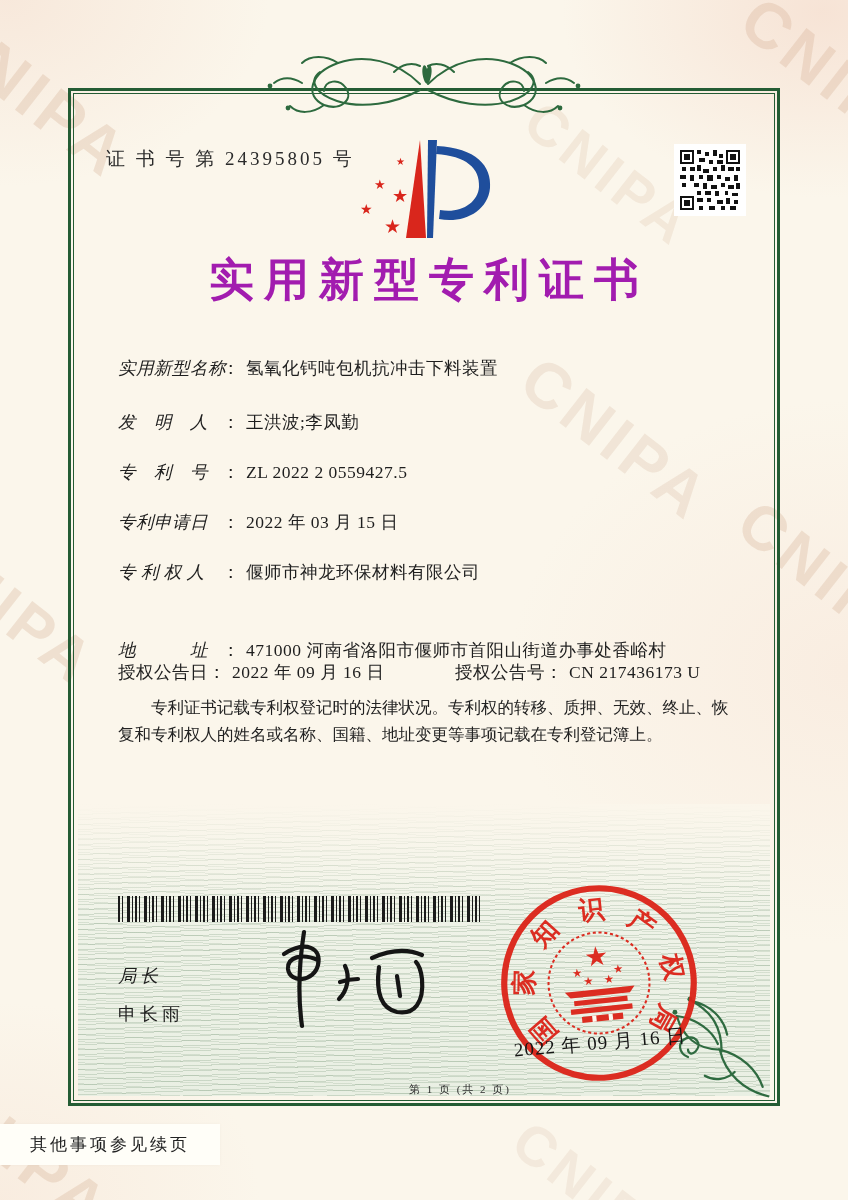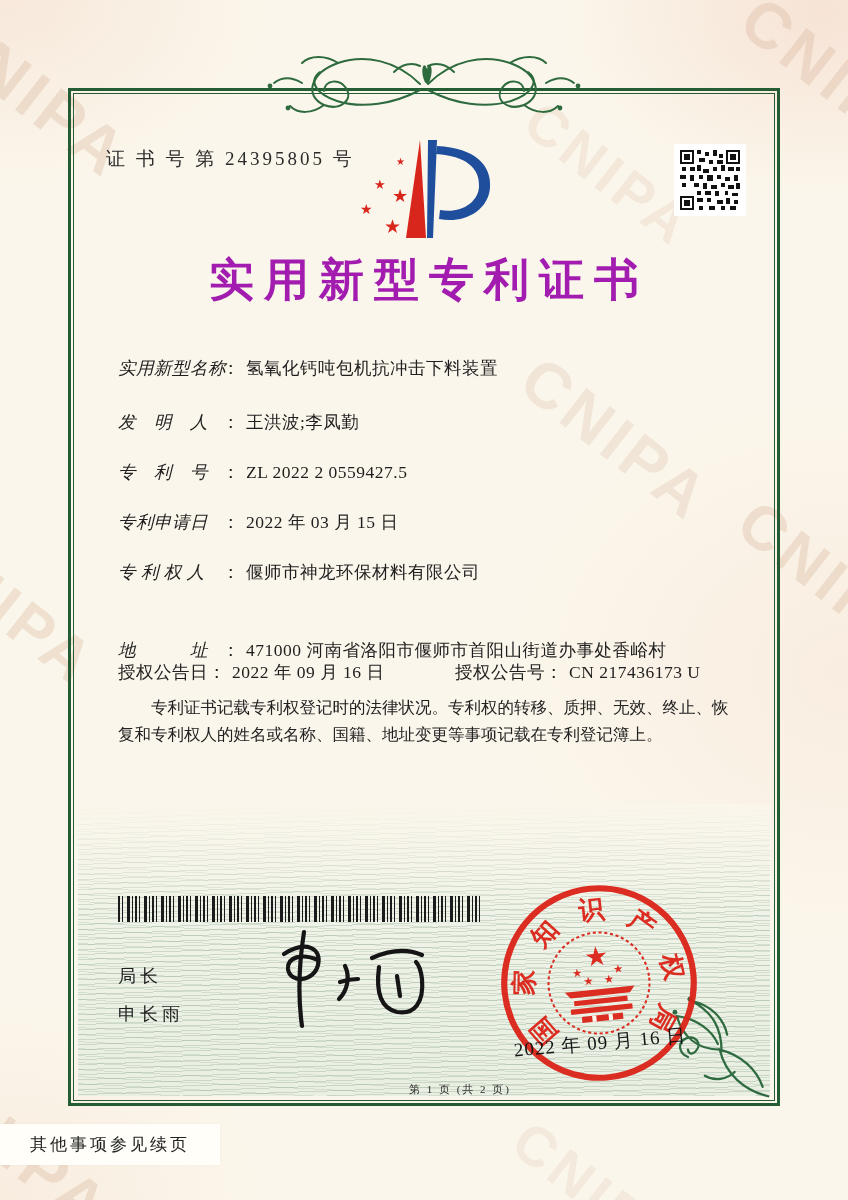--- a/index.html
+++ b/index.html
@@ -46,21 +46,21 @@
   .grant2 { position:absolute; left:337px; top:0; }
   .paras { position:absolute; left:118px; top:694px; width:616px; z-index:4;
     font-size:16.5px; line-height:1.64; color:#222; }
   .paras p { text-indent:2em; }
   .barcode { position:absolute; left:118px; top:896px; width:362px; height:26px; z-index:4;
     background:repeating-linear-gradient(90deg,
       #1b1b1b 0 2px, transparent 2px 4px,
       #1b1b1b 4px 5px, transparent 5px 9px,
       #1b1b1b 9px 12px, transparent 12px 14px,
       #1b1b1b 14px 15px, transparent 15px 17px); }
-  .signer-title { position:absolute; left:118px; top:964px; font-size:18px; letter-spacing:4px; z-index:4; }
+  .signer-title { position:absolute; left:118px; top:964px; font-size:18px; letter-spacing:4px; z-index:4;font-style:italic; }
   .signer-name  { position:absolute; left:118px; top:1002px; font-size:18px; letter-spacing:4px; z-index:4; }
   .signature { position:absolute; left:248px; top:922px; z-index:5; }
   .seal { position:absolute; left:496px; top:880px; width:206px; height:206px; z-index:4;
     transform:rotate(-6deg); opacity:.95; }
   .seal-date { position:absolute; left:504px; top:1030px; width:192px; text-align:center;
     font-size:19px; letter-spacing:1px; color:#151515; transform:rotate(-5deg); z-index:6; }
   .page-footer { position:absolute; left:68px; top:1082px; width:784px; text-align:center;
     font-size:11px; letter-spacing:2px; color:#2c2c2c; z-index:4; }
   .note { position:absolute; left:0; top:1124px; width:848px; text-align:left; z-index:4; }
   .note span { display:inline-block; background:#fffef8; padding:9px 30px; font-size:17px;

